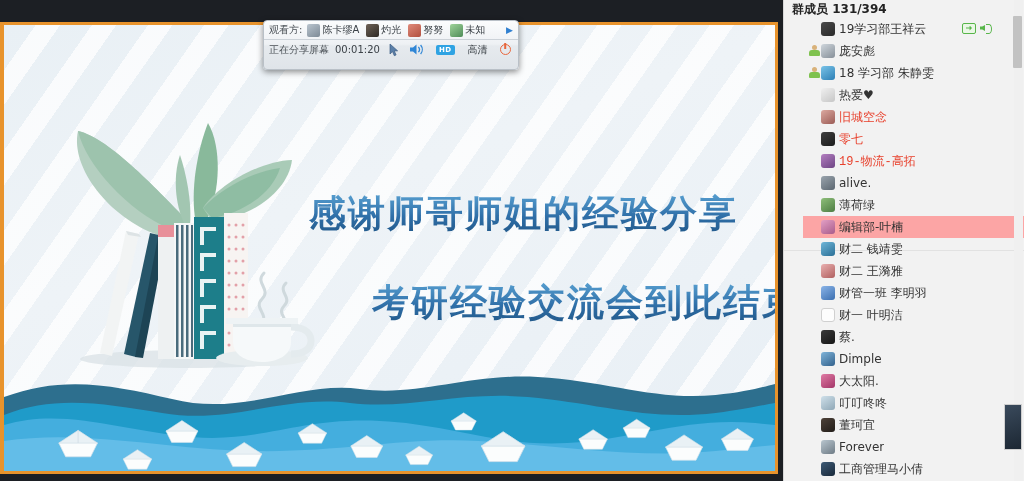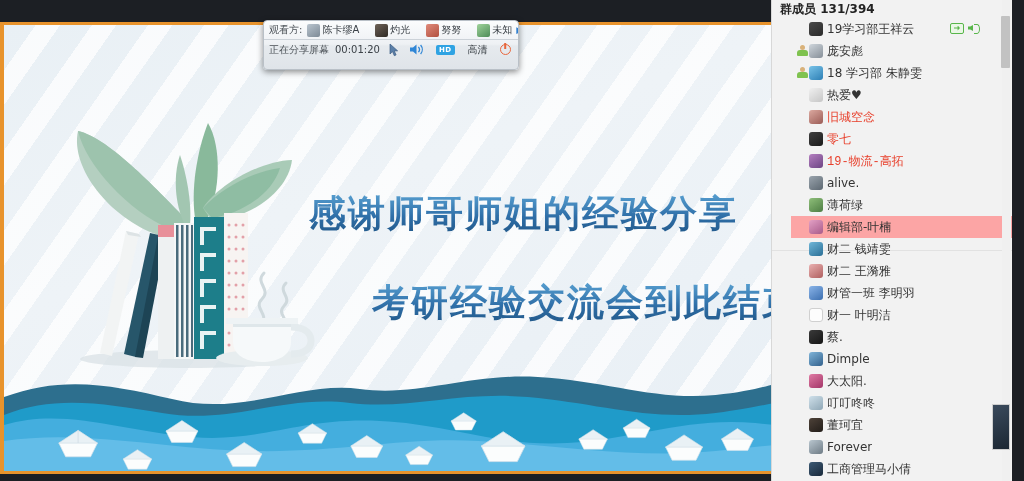--- a/index.html
+++ b/index.html
@@ -60,21 +60,21 @@
     box-shadow:0 2px 6px rgba(0,0,0,.45);
     z-index:30; overflow:hidden;
   }
   .tb-row { display:flex; align-items:center; height:19px; padding:6px 5px; }
   .tb-row.top { border-bottom:1px solid #ccd2d8; }
   .tb-label { font-size:10px; color:#4a5056; white-space:nowrap; }
   .viewer {
     display:flex; align-items:center; gap:2px; margin-left:5px;
     font-size:10px; color:#3b4147; white-space:nowrap;
   }
-  .viewer + .viewer { margin-left:16px; }
+  .viewer + .viewer { margin-left:7px; }
   .vav { width:13px; height:13px; border-radius:2px; flex:none; }
   .vav.a{background:linear-gradient(145deg,#b9c4ce,#7d8a96);}
   .vav.b{background:linear-gradient(145deg,#6e6257,#2f2a25);}
   .vav.c{background:linear-gradient(145deg,#e08a7a,#b1503f);}
   .vav.d{background:linear-gradient(145deg,#9fd39a,#4e8c58);}
   .tb-arrow {
     margin-left:auto; color:#2f7fd0; font-size:9px; padding-left:4px; cursor:pointer;
   }
   .tb-time { font-size:10px; color:#3b4147; margin-left:6px; white-space:nowrap; }
   .tb-sep { width:1px; height:14px; background:#c6ccd2; margin:0 6px; }
@@ -85,21 +85,21 @@
   }
   .pwr {
     width:11px; height:11px; border:1.6px solid #e8663c; border-radius:50%;
     position:relative; flex:none;
   }
   .pwr::after{content:"";position:absolute;left:50%;top:-2px;width:1.6px;height:6px;background:#e8663c;transform:translateX(-50%);}
   .end-txt{ color:#4a5056; }
 
   
   #member-panel {
-    position:absolute; right:12px; top:0; width:241px; height:481px;
+    position:absolute; right:0; top:0; width:241px; height:481px;
     background:#f2f2f2; border-left:1px solid #d8d8d8;
     font-size:12px; color:#333; overflow:hidden;
   }
   #panel-header {
     height:18px; line-height:18px; padding-left:8px;
     font-size:12px; font-weight:700; color:#222;
     background:#f2f2f2;
   }
   #member-list { position:absolute; top:18px; left:0; right:0; bottom:0;padding-left:19px; }
   .member-row {

